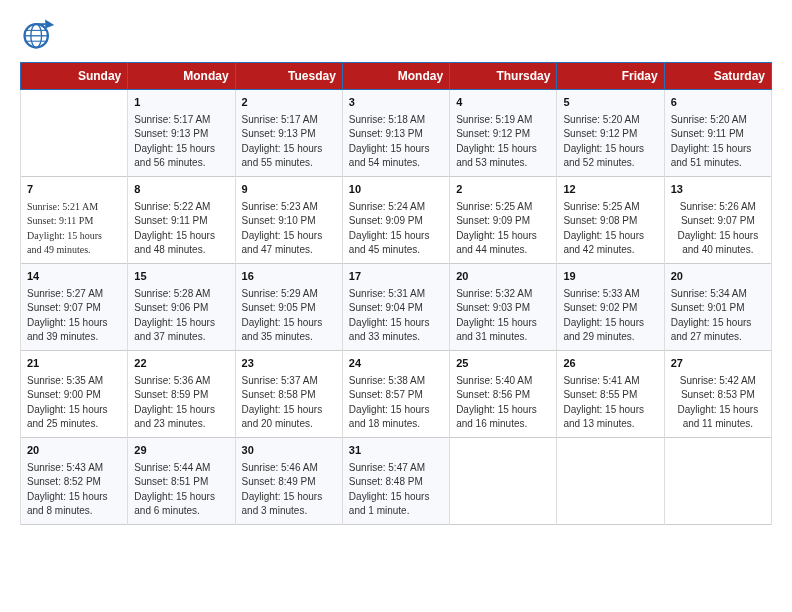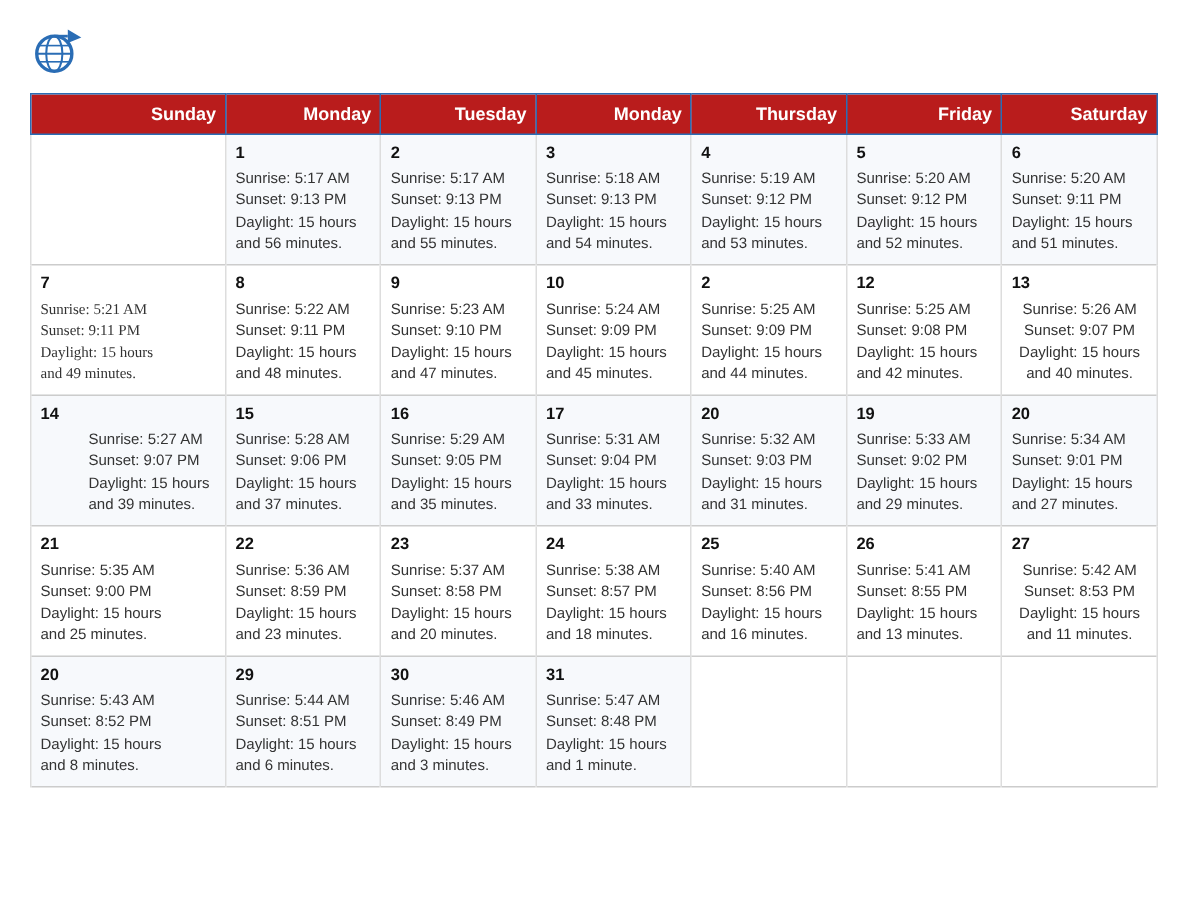--- a/index.html
+++ b/index.html
@@ -233,21 +233,21 @@
             <div class="day-num">13</div>
             <div class="cell-content" style="white-space: pre-line; text-align: center;">Sunrise: 5:26 AM
 Sunset: 9:07 PM
 Daylight: 15 hours
 and 40 minutes.</div>
           </td>
         </tr>
         <tr>
           <td>
             <div class="day-num">14</div>
-            <div class="cell-content" style="white-space: pre-line; margin-left: 32px;">Sunrise: 5:27 AM
+            <div class="cell-content" style="white-space: pre-line;">Sunrise: 5:27 AM
 Sunset: 9:07 PM
 Daylight: 15 hours
 and 39 minutes.</div>
           </td>
           <td>
             <div class="day-num">15</div>
             <div class="cell-content" style="white-space: pre-line;">Sunrise: 5:28 AM
 Sunset: 9:06 PM
 Daylight: 15 hours
 and 37 minutes.</div>

